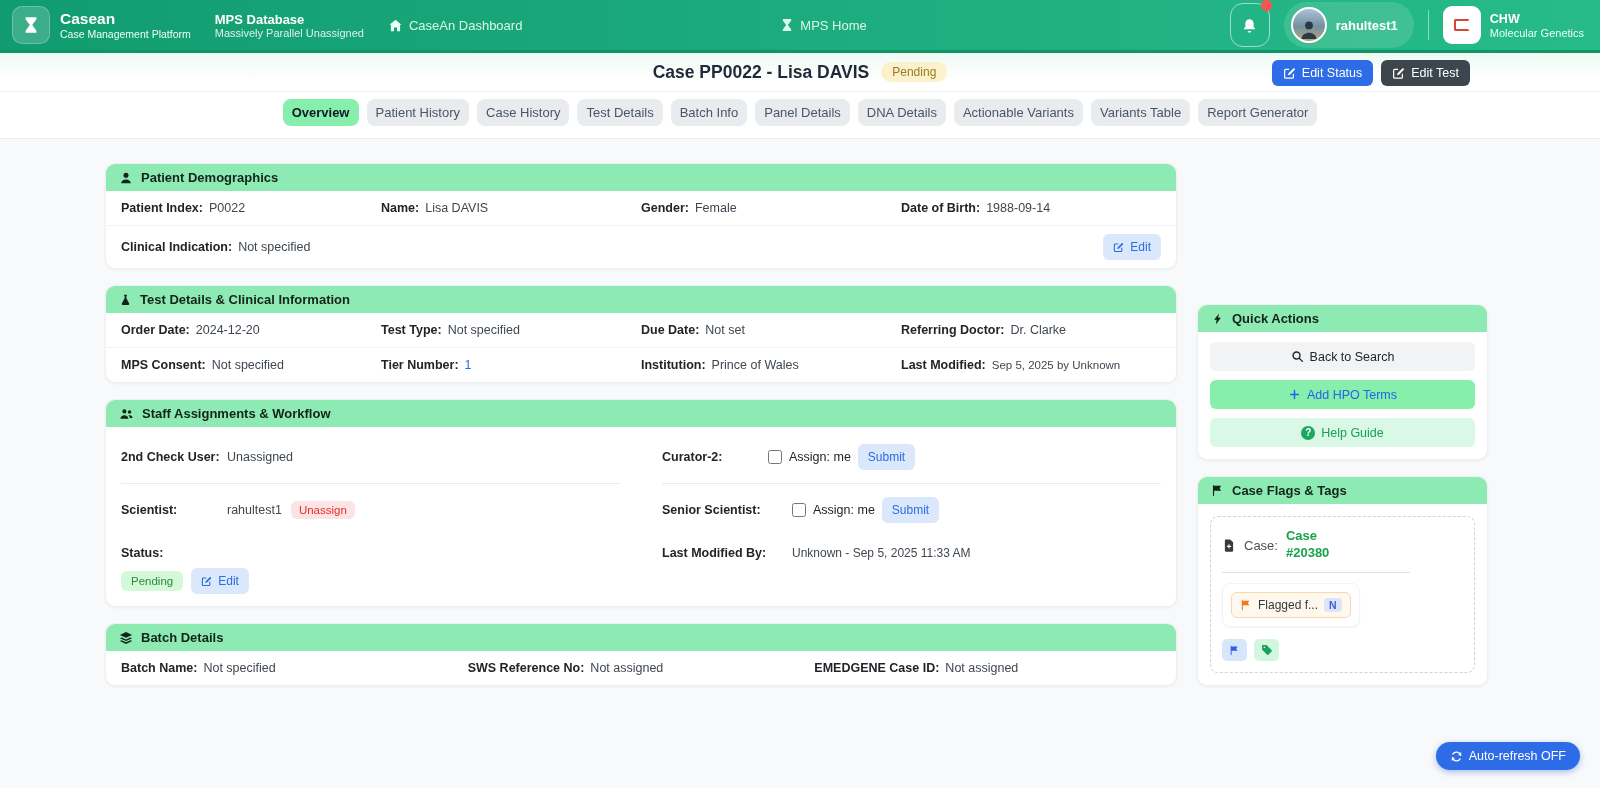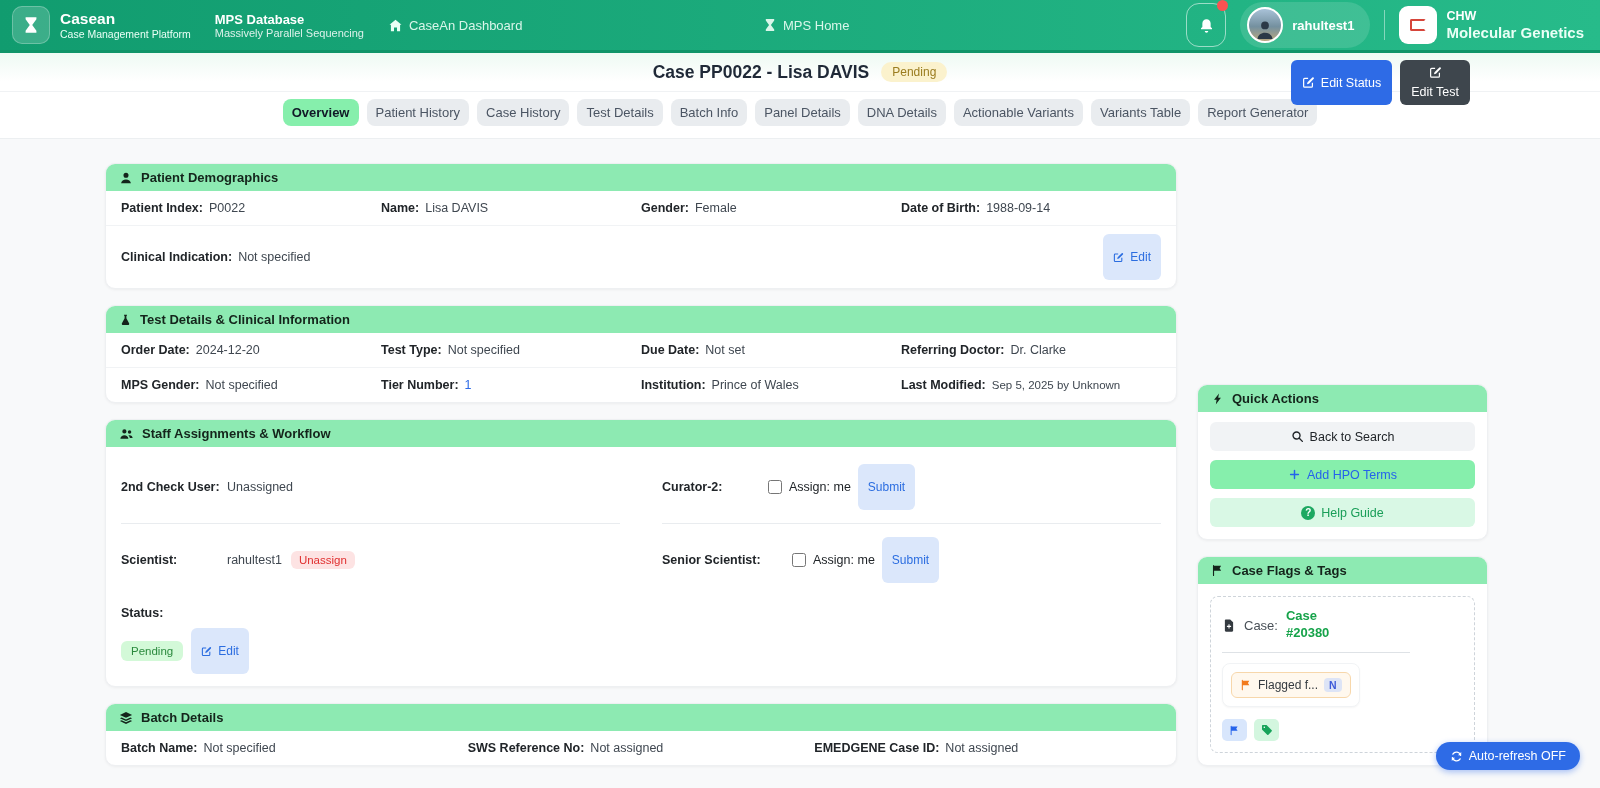--- a/index.html
+++ b/index.html
@@ -46,38 +46,38 @@
     width:36px; height:36px; border-radius:50%;
     background:linear-gradient(180deg,#a9c2d8 0%, #74909f 55%, #b8a77f 100%);
     border:2px solid #fff; display:flex; align-items:flex-end; justify-content:center; overflow:hidden;
   }
   .user-pill .name { font-size:13px; font-weight:bold; }
   .vdiv { width:1px; height:30px; background:rgba(255,255,255,.45); }
   .org { display:flex; align-items:center; gap:9px; }
   .org-logo { width:38px; height:38px; border-radius:9px; background:#fff; display:flex; align-items:center; justify-content:center; }
   .org-mark { width:16px; height:12px; border:2px solid #d6453a; border-radius:2px; border-right-color:transparent; }
   .org .t { font-size:12.5px; font-weight:bold; line-height:1.2; }
-  .org .s { font-size:15px; color:#eafff6;font-weight:bold; }
+  .org .s { font-size:11px; color:#eafff6; }
   .nav-right { display:flex; align-items:center; gap:14px; }
 
   
   .title-band {
     height:39px; background:linear-gradient(180deg,#eefaf3,#ffffff 75%);
     display:flex; align-items:center; justify-content:center; position:relative;
     border-bottom:1px solid #f0f2f4;
   }
   .case-title { font-size:17.5px; font-weight:bold; color:#1f2937; }
   .pending-badge {
     margin-left:12px; font-size:12px; padding:3px 11px; border-radius:11px;
     background:var(--pending-bg,#fbf2cd); color:var(--pending-text,#9a7c1f);
   }
   .title-actions { position:absolute; right:130px; top:7px; display:flex; gap:8px; }
   .btn { border:none; cursor:pointer; font-family:inherit; display:inline-flex; align-items:center; gap:6px; }
   .btn-primary { background:var(--accent-blue,#2e6be6); color:#fff; font-size:12.5px; padding:2px 11px; border-radius:6px;margin-left:14px; }
-  .btn-dark { background:#3e464d; color:#fff; font-size:12.5px; padding:6px 11px; border-radius:6px;flex-direction:column; }
+  .btn-dark { background:#3e464d; color:#fff; font-size:12.5px; padding:6px 11px; border-radius:6px; }
 
   
   .tab-band {
     background:#fff; border-bottom:1px solid #eceff1;
     padding:7px 0 12px; display:flex; justify-content:center; gap:8px;
   }
   .tab {
     background:#e9ecef; color:#4b5563; font-size:13px; padding:6px 9px;
     border-radius:8px; cursor:pointer; white-space:nowrap;
   }
@@ -100,21 +100,21 @@
   .frow { display:grid; grid-template-columns:repeat(4,1fr); padding:10px 15px; border-bottom:1px solid #f1f3f5; align-items:center; }
   .frow:last-child { border-bottom:none; }
   .frow3 { grid-template-columns:repeat(3,1fr); }
   .fcell { font-size:12.5px; }
   .flabel { font-weight:bold; color:#212529; margin-right:6px; }
   .fvalue { color:#3f4750; }
   .fvalue.accent { color:var(--accent-blue,#2e6be6); }
   .row-flex { display:flex; align-items:center; justify-content:space-between; padding:8px 15px; }
 
   .btn-soft-blue {
-    background:#dbe7fb; color:#2b6de0; font-size:12px; padding:16px 10px; border-radius:6px;
+    background:#dbe7fb; color:#2b6de0; font-size:12px; padding:6px 10px; border-radius:6px;
   }
   .badge-red { background:#fde3e3; color:var(--danger-red,#e03131); font-size:11.5px; padding:3px 8px; border-radius:6px; cursor:pointer; }
   .badge-green { background:#d3f9d8; color:#2b8a3e; font-size:11.5px; padding:4px 10px; border-radius:6px; }
 
   
   .staff-grid { display:grid; grid-template-columns:1fr 1fr; column-gap:42px; padding:4px 15px 12px; }
   .staff-cell { display:flex; align-items:center; padding:13px 0; font-size:12.5px; }
   .staff-cell.bordered { border-bottom:1px solid #e9ecef; }
   .staff-label { font-weight:bold; width:106px; flex:none; }
   .staff-label.wide { width:130px; }
@@ -165,21 +165,21 @@
           <path d="M3.2 1.2h9.6v1.6L9.1 8l3.7 5.2v1.6H3.2v-1.6L6.9 8 3.2 2.8z"></path>
         </svg>
     </div>
     <div class="brand-text">
       <div class="t">Casean</div>
       <div class="s">Case Management Platform</div>
     </div>
   </div>
   <div class="nav-mps">
     <div class="t">MPS Database</div>
-    <div class="s">Massively Parallel Sequencing</div>
+    <div class="s">Massively Parallel Unassigned</div>
   </div>
   <div class="nav-link">
     <svg class="ico" width="15" height="15" viewBox="0 0 16 16" fill="#eafff5">
         <path d="M8 1.8l6.4 5.5h-1.5V14H9.6v-3.9H6.4V14H3.1V7.3H1.6z"></path>
       </svg>
     <span>CaseAn Dashboard</span>
   </div>
   <div class="sp1"></div>
   <div class="nav-link">
     <svg class="ico" width="14" height="14" viewBox="0 0 16 16" fill="#d9f6ea">
@@ -285,21 +285,21 @@
           </svg>
         <span>Test Details &amp; Clinical Information</span>
       </div>
       <div class="frow">
         <div class="fcell"><span class="flabel">Order Date:</span><span class="fvalue">2024-12-20</span></div>
         <div class="fcell"><span class="flabel">Test Type:</span><span class="fvalue">Not specified</span></div>
         <div class="fcell"><span class="flabel">Due Date:</span><span class="fvalue">Not set</span></div>
         <div class="fcell"><span class="flabel">Referring Doctor:</span><span class="fvalue">Dr. Clarke</span></div>
       </div>
       <div class="frow">
-        <div class="fcell"><span class="flabel">MPS Gender:</span><span class="fvalue">Not specified</span></div>
+        <div class="fcell"><span class="flabel">MPS Consent:</span><span class="fvalue">Not specified</span></div>
         <div class="fcell"><span class="flabel">Tier Number:</span><span class="fvalue accent">1</span></div>
         <div class="fcell"><span class="flabel">Institution:</span><span class="fvalue">Prince of Wales</span></div>
         <div class="fcell"><span class="flabel">Last Modified:</span><span class="fvalue" style="font-size:11.5px">Sep 5, 2025 by Unknown</span></div>
       </div>
     </div>
 
     <div class="card">
       <div class="card-header">
         <svg class="ico" width="15" height="14" viewBox="0 0 16 16" fill="#14241b">
             <path d="M5.6 7.4a2.4 2.4 0 1 0 0-4.8 2.4 2.4 0 0 0 0 4.8zm5.9.2a2 2 0 1 0 0-4 2 2 0 0 0 0 4zM1 13.4c.2-2.5 2.2-3.9 4.6-3.9s4.4 1.4 4.6 3.9zm10.5-4.1c2 0 3.4 1.3 3.5 3.3h-3.2c-.1-1.3-.8-2.4-1.8-3.1.4-.1.9-.2 1.5-.2z"></path>
@@ -337,20 +337,24 @@
           <div class="status-badges">
             <span class="badge-green">Pending</span>
             <button class="btn btn-soft-blue">
               <svg class="ico" width="11" height="11" viewBox="0 0 16 16" fill="none" stroke="#2b6de0" stroke-width="1.6">
                   <path d="M7.5 3H3.2c-.7 0-1.2.5-1.2 1.2v8.4c0 .7.5 1.2 1.2 1.2h8.4c.7 0 1.2-.5 1.2-1.2V8.3"></path>
                   <path fill="#2b6de0" stroke="none" d="M12.7 1.7a1.3 1.3 0 0 1 1.8 1.8L8.6 9.4l-2.5.7.7-2.5z"></path>
                 </svg>
               <span>Edit</span>
             </button>
           </div>
+        </div>
+        <div class="staff-cell" style="align-items:flex-start; padding-top:10px">
+          <span class="staff-label wide">Last Modified By:</span>
+          <span class="fvalue" style="font-size:12px">Unknown - Sep 5, 2025 11:33 AM</span>
         </div>
       </div>
     </div>
 
     <div class="card">
       <div class="card-header">
         <svg class="ico" width="14" height="14" viewBox="0 0 16 16" fill="#14241b">
             <path d="M8 1.2l7 3.3L8 7.8 1 4.5zM3 7.3L8 9.6l5-2.3 2 .9-7 3.3-7-3.3zm0 3.2L8 12.8l5-2.3 2 .9L8 14.8l-7-3.4z"></path>
           </svg>
         <span>Batch Details</span>

